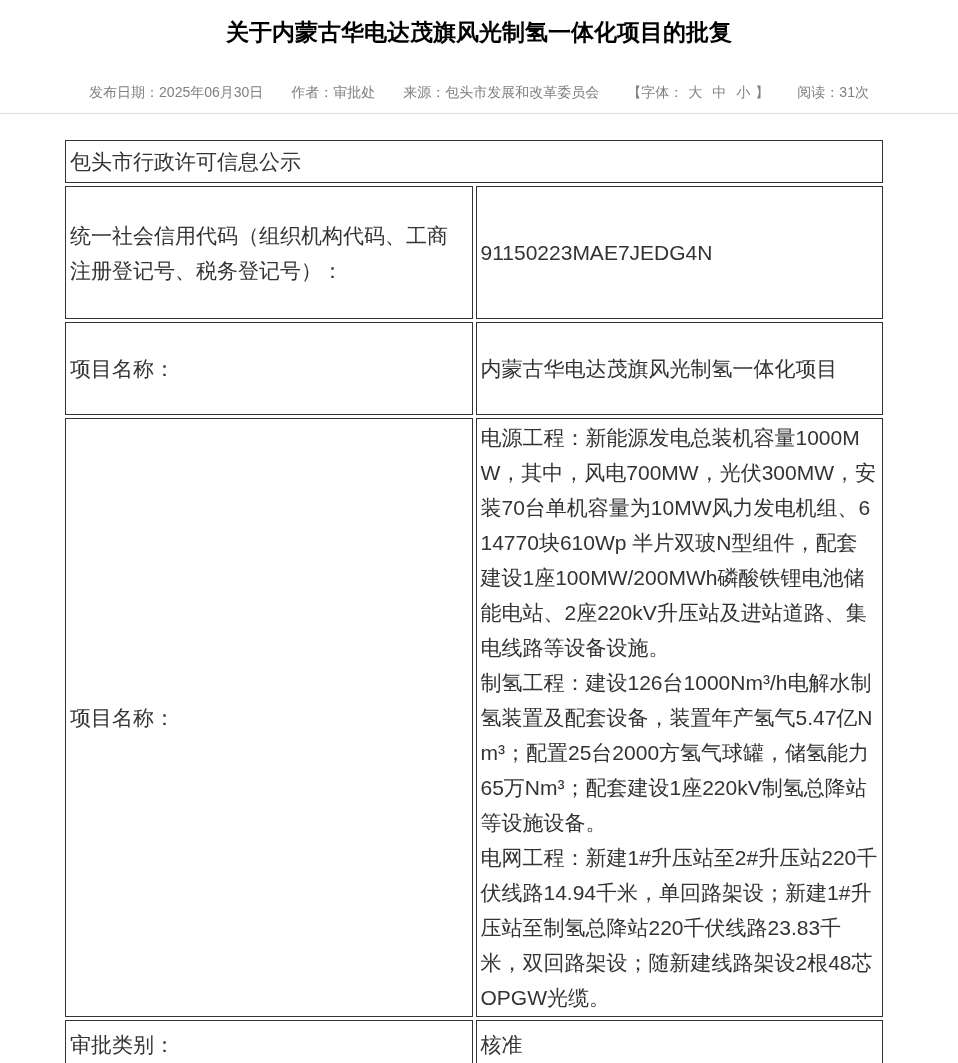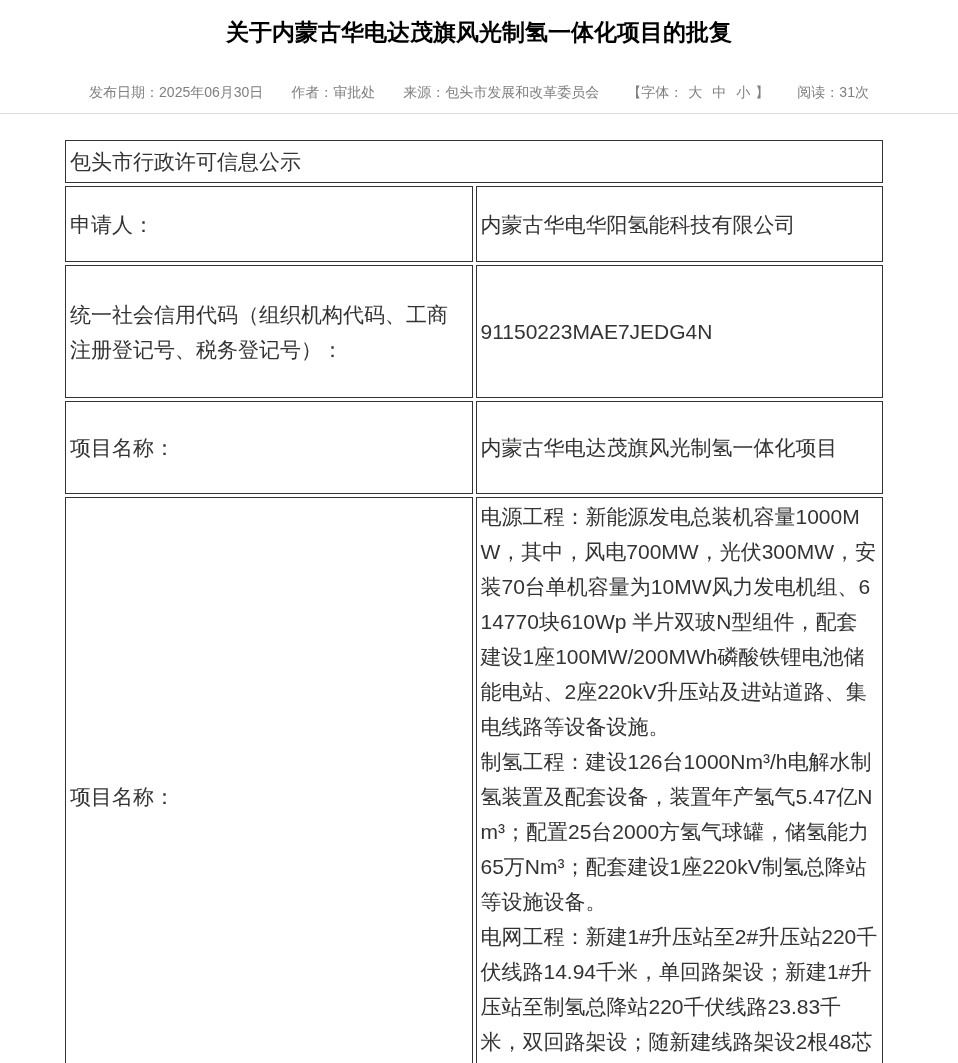--- a/index.html
+++ b/index.html
@@ -94,24 +94,20 @@
 </div>
 
 <div class="divider"></div>
 
 <div class="table-wrap">
   <table class="permit-table">
     <tbody>
         <tr class="rcap">
       <td colspan="2">包头市行政许可信息公示</td>
     </tr>
-    <tr class="r0">
-      <td class="col-label">申请人：</td>
-      <td class="col-value">内蒙古华电华阳氢能科技有限公司</td>
-    </tr>
     <tr class="r2">
       <td class="col-label">统一社会信用代码（组织机构代码、工商注册登记号、税务登记号）：</td>
       <td class="col-value">91150223MAE7JEDG4N</td>
     </tr>
     <tr class="r3">
       <td class="col-label">项目名称：</td>
       <td class="col-value">内蒙古华电达茂旗风光制氢一体化项目</td>
     </tr>
     <tr class="r4">
       <td class="col-label">项目名称：</td>

